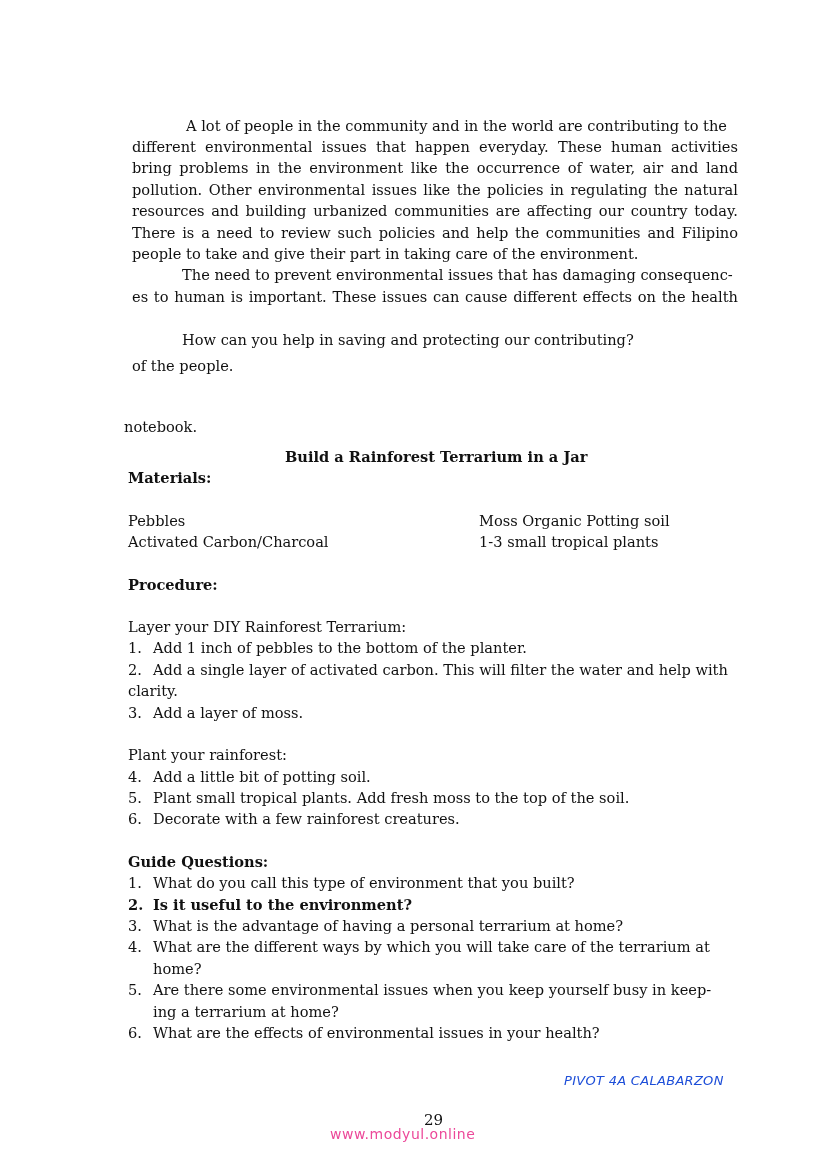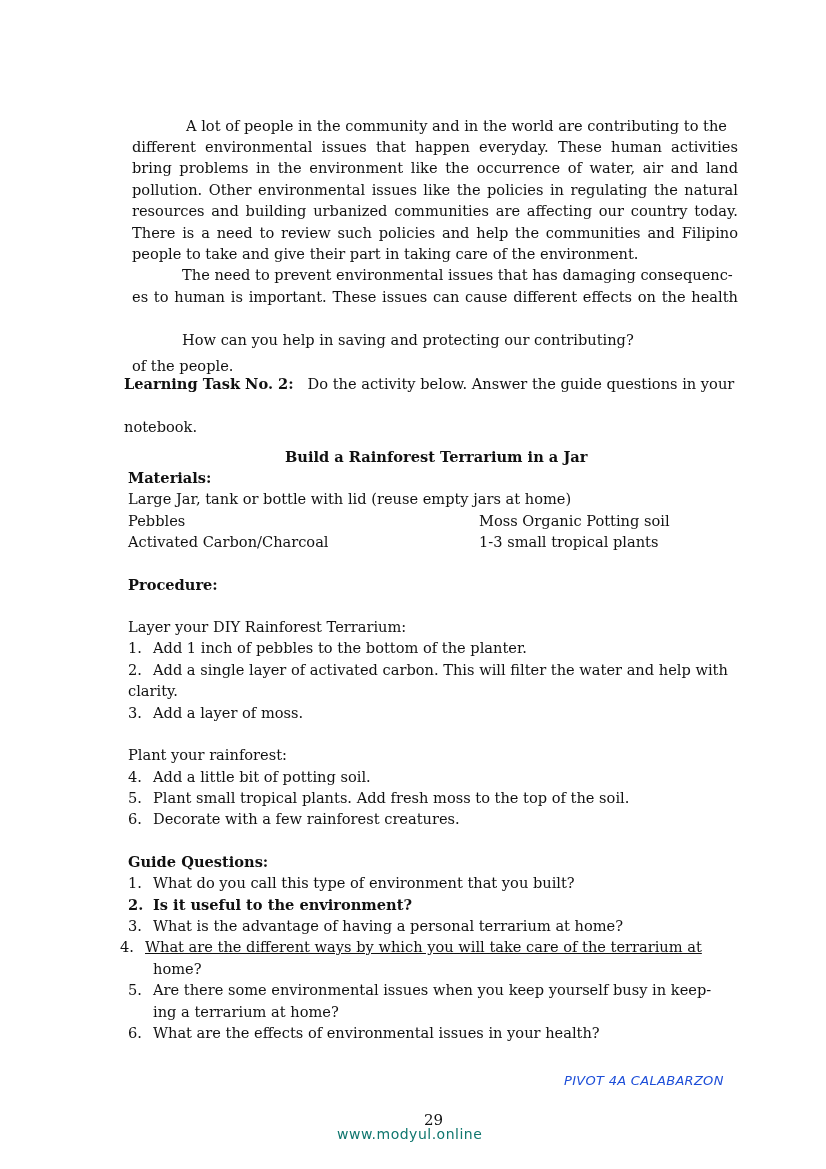--- a/index.html
+++ b/index.html
@@ -5,21 +5,21 @@
     html, body { margin: 0; padding: 0; background: #ffffff; }
     body { width: 826px; height: 1169px; position: relative; overflow: hidden; color: #111; }
     .page { position: absolute; left: 0; top: 0; width: 826px; height: 1169px; background: #fff; border-radius: 27px; }
     .serif { font-family: "DejaVu Serif", "Liberation Serif", serif; font-size: 14.6px; }
     .line { position: absolute; white-space: nowrap; line-height: 21px; }
     .just { position: absolute; left: 132px; width: 606px; text-align: justify; text-align-last: justify; white-space: nowrap; line-height: 21px; }
     .bold { font-weight: bold; }
     .num { display: inline-block; width: 25px; }
     .footer-label { position: absolute; left: 564px; top: 1073px; font-family: "DejaVu Sans", "Liberation Sans", sans-serif; font-style: italic; font-size: 13px; letter-spacing: 0.3px; color: #1d4ed8; }
     .page-number { position: absolute; left: 424px; top: 1111px; font-family: "DejaVu Serif", serif; font-size: 15px; }
-    .watermark { position: absolute; left: 337px; top: 1126px; font-family: "DejaVu Sans", sans-serif; font-size: 14px; color: #0f766e; letter-spacing: 0.5px; }
+    .watermark { position: absolute; left: 330px; top: 1126px; font-family: "DejaVu Sans", sans-serif; font-size: 14px; color: #ec4899; letter-spacing: 0.5px; }
   </style>
 </head>
 <body>
 
 <div class="page serif">
 
   <div>
     <div class="line" style="left:186px; top:115px;">A lot of people in the community and in the world are contributing to the</div>
     <div class="just" style="top:136px;">different environmental issues that happen everyday.  These human activities</div>
     <div class="just" style="top:157px;">bring problems in the environment like the occurrence of water, air and land</div>
@@ -30,31 +30,25 @@
   </div>
 
   <div>
     <div class="line" style="left:182px; top:264px;">The need to prevent environmental issues that has damaging consequenc-</div>
     <div class="just" style="left:132px; top:286px;">es to human is important.  These issues can cause different effects on the health</div>
     <div class="line" style="left:132px; top:307px;margin-top:48px;">of the people.</div>
   </div>
 
   <div class="line" style="left:182px; top:329px;">How can you help in saving and protecting our contributing?</div>
 
-  <div class="line" style="left:124px; top:373px;">
-    <span class="bold">Learning Task No. 2:</span>
-    <span>&nbsp;</span>
-    <span>Do the activity below.  Answer the guide questions in your</span>
-  </div>
   <div class="line" style="left:124px; top:416px;">notebook.</div>
 
   <div class="line bold" style="left:285px; top:446px;">Build a Rainforest Terrarium in a Jar</div>
 
   <div class="line bold" style="left:128px; top:467px;">Materials:</div>
-  <div class="line" style="left:128px; top:488px;">Large Jar, tank or bottle with lid (reuse empty jars at home)</div>
   <div class="line" style="left:128px; top:510px;">Pebbles</div>
   <div class="line" style="left:128px; top:531px;">Activated Carbon/Charcoal</div>
   <div class="line" style="left:479px; top:510px;">Moss Organic Potting soil</div>
   <div class="line" style="left:479px; top:531px;">1-3 small tropical plants</div>
 
   <div class="line bold" style="left:128px; top:574px;">Procedure:</div>
 
   <div class="line" style="left:128px; top:616px;">Layer your DIY Rainforest Terrarium:</div>
   <div class="line" style="left:128px; top:637px;">
     <span class="num">1.</span><span>Add 1 inch of pebbles to the bottom of the planter.</span>
@@ -81,21 +75,21 @@
   <div class="line bold" style="left:128px; top:851px;">Guide Questions:</div>
   <div class="line" style="left:128px; top:872px;">
     <span class="num">1.</span><span>What do you call this type of environment that you built?</span>
   </div>
   <div class="line" style="left:128px; top:894px;font-weight:bold;">
     <span class="num">2.</span><span>Is it useful to the environment?</span>
   </div>
   <div class="line" style="left:128px; top:915px;">
     <span class="num">3.</span><span>What is the advantage of having a personal terrarium at home?</span>
   </div>
-  <div class="line" style="left:120px; top:936px;text-decoration:underline;">
+  <div class="line" style="left:128px; top:936px;">
     <span class="num">4.</span><span>What are the different ways by which you will take care of the terrarium at</span>
   </div>
   <div class="line" style="left:153px; top:958px;">home?</div>
   <div class="line" style="left:128px; top:979px;">
     <span class="num">5.</span><span>Are there some environmental issues  when you keep yourself busy in keep-</span>
   </div>
   <div class="line" style="left:153px; top:1001px;">ing a terrarium at home?</div>
   <div class="line" style="left:128px; top:1022px;">
     <span class="num">6.</span><span>What are the effects of environmental issues in your health?</span>
   </div>

